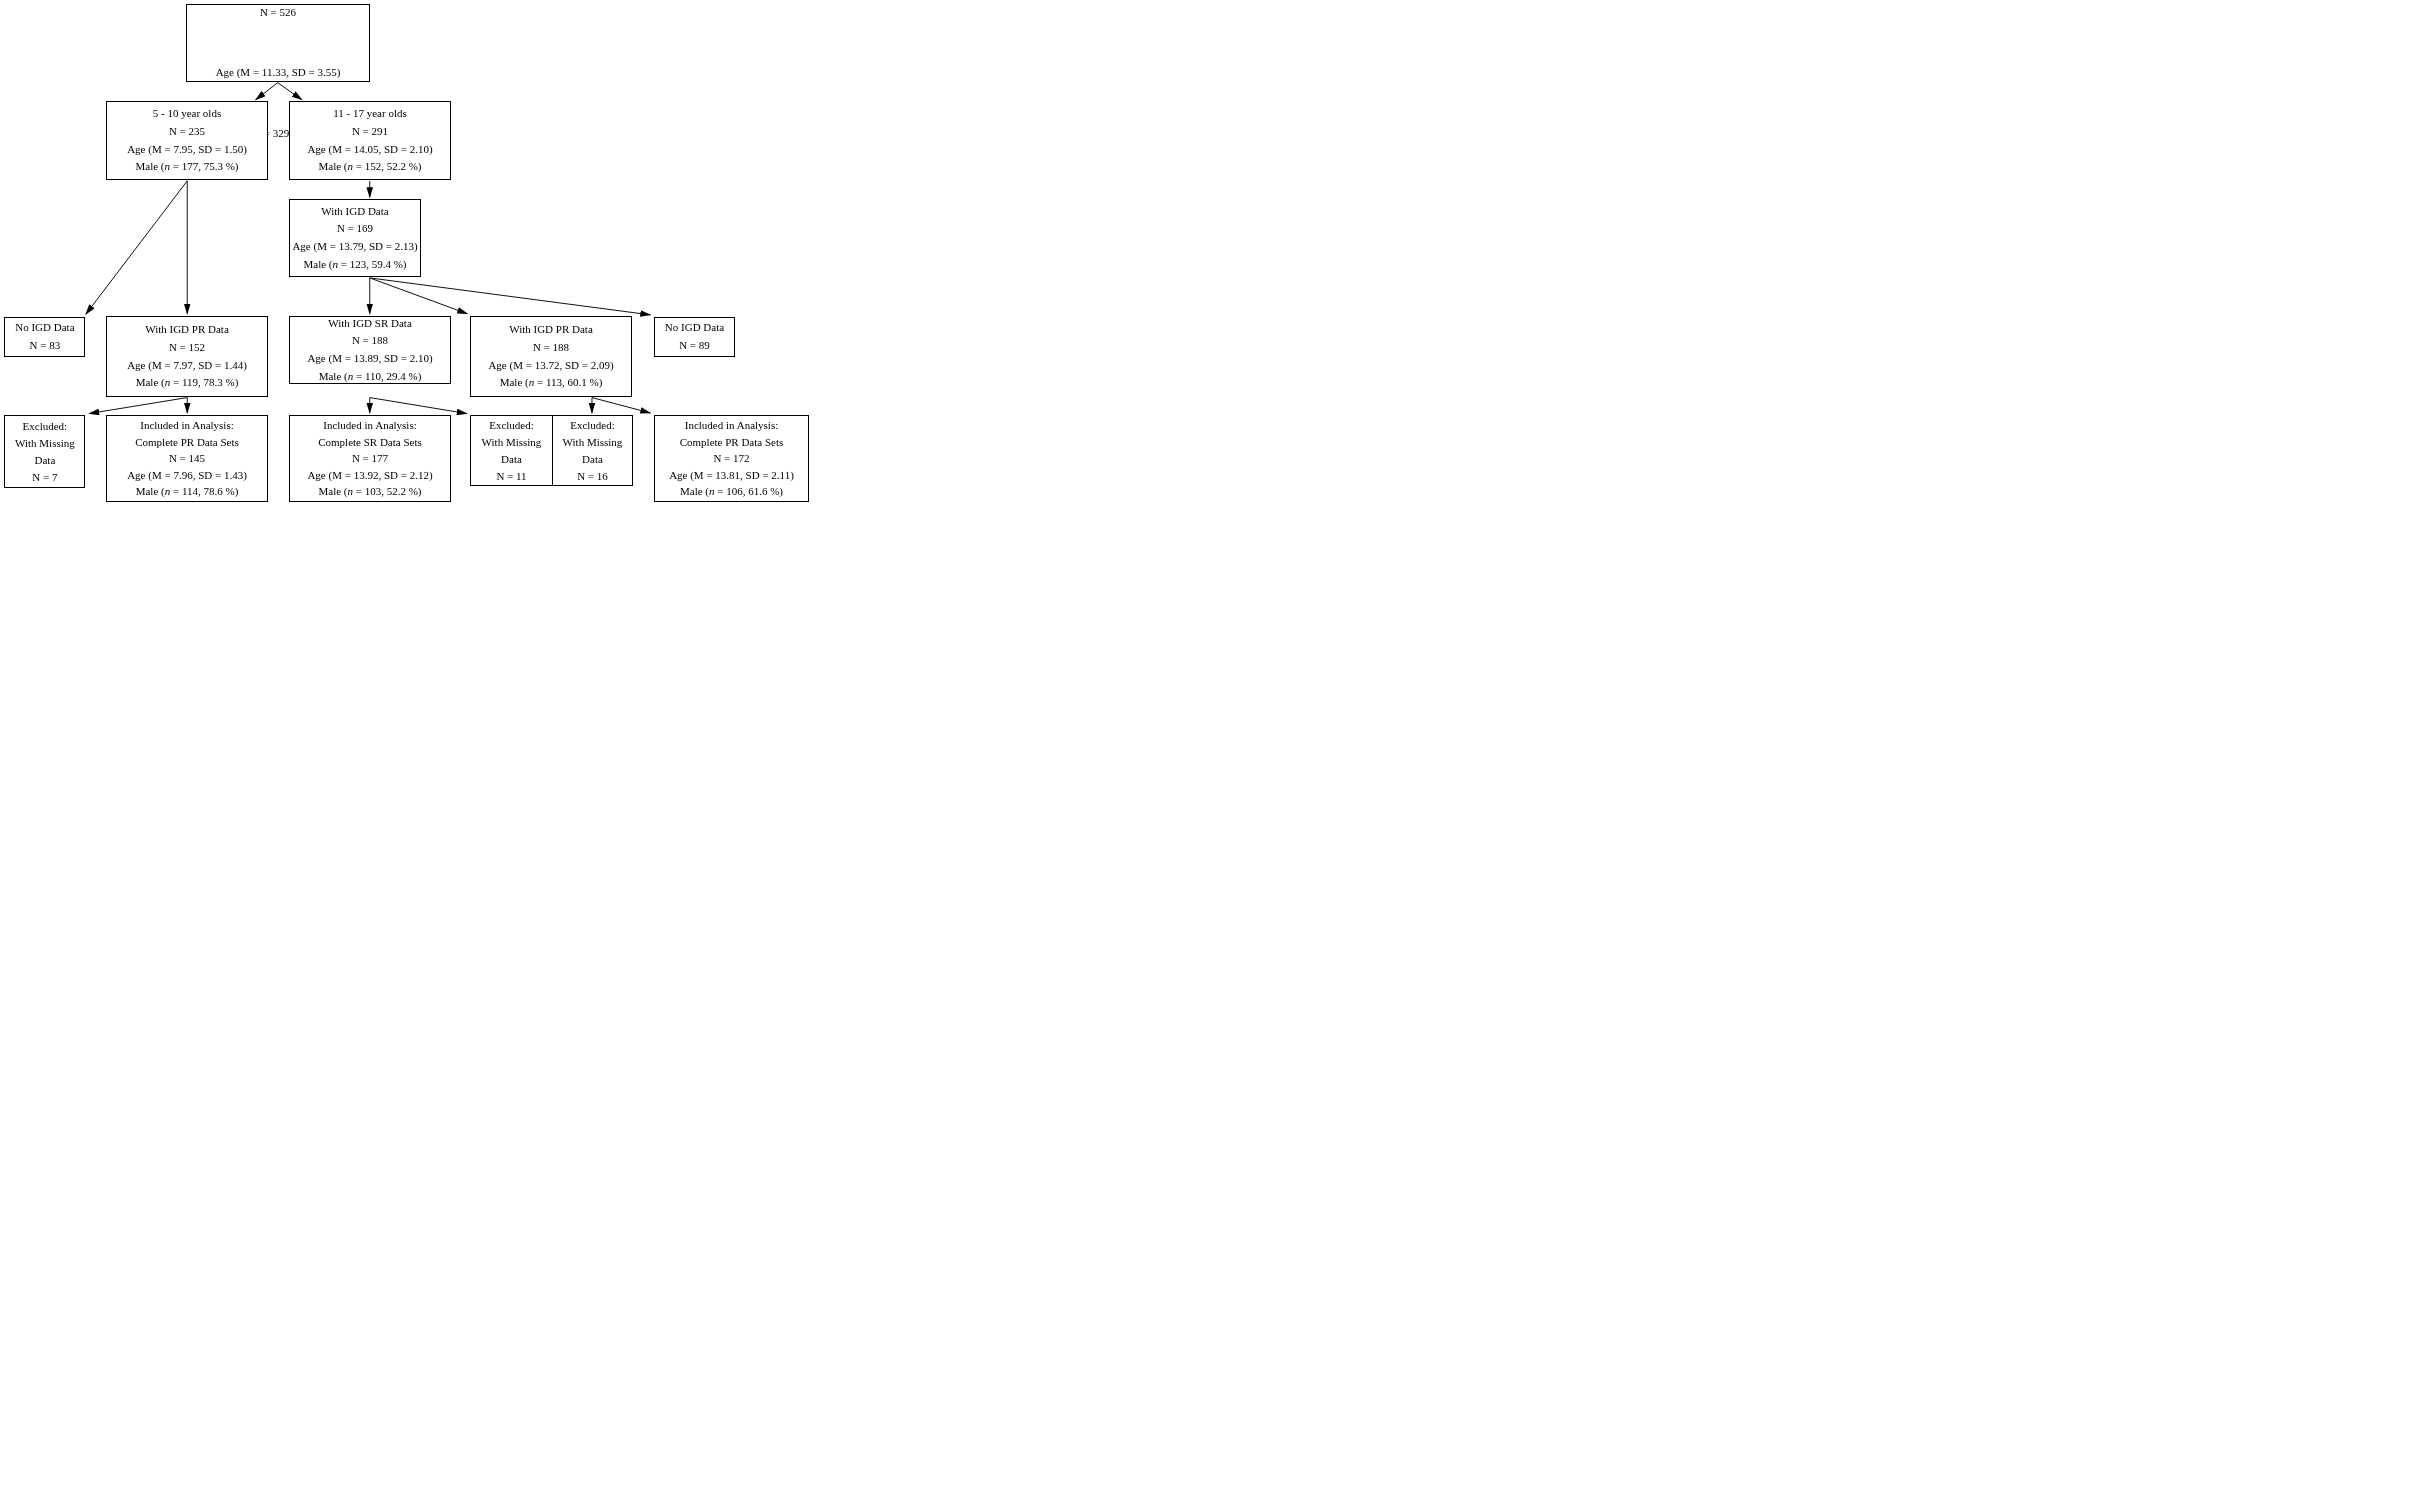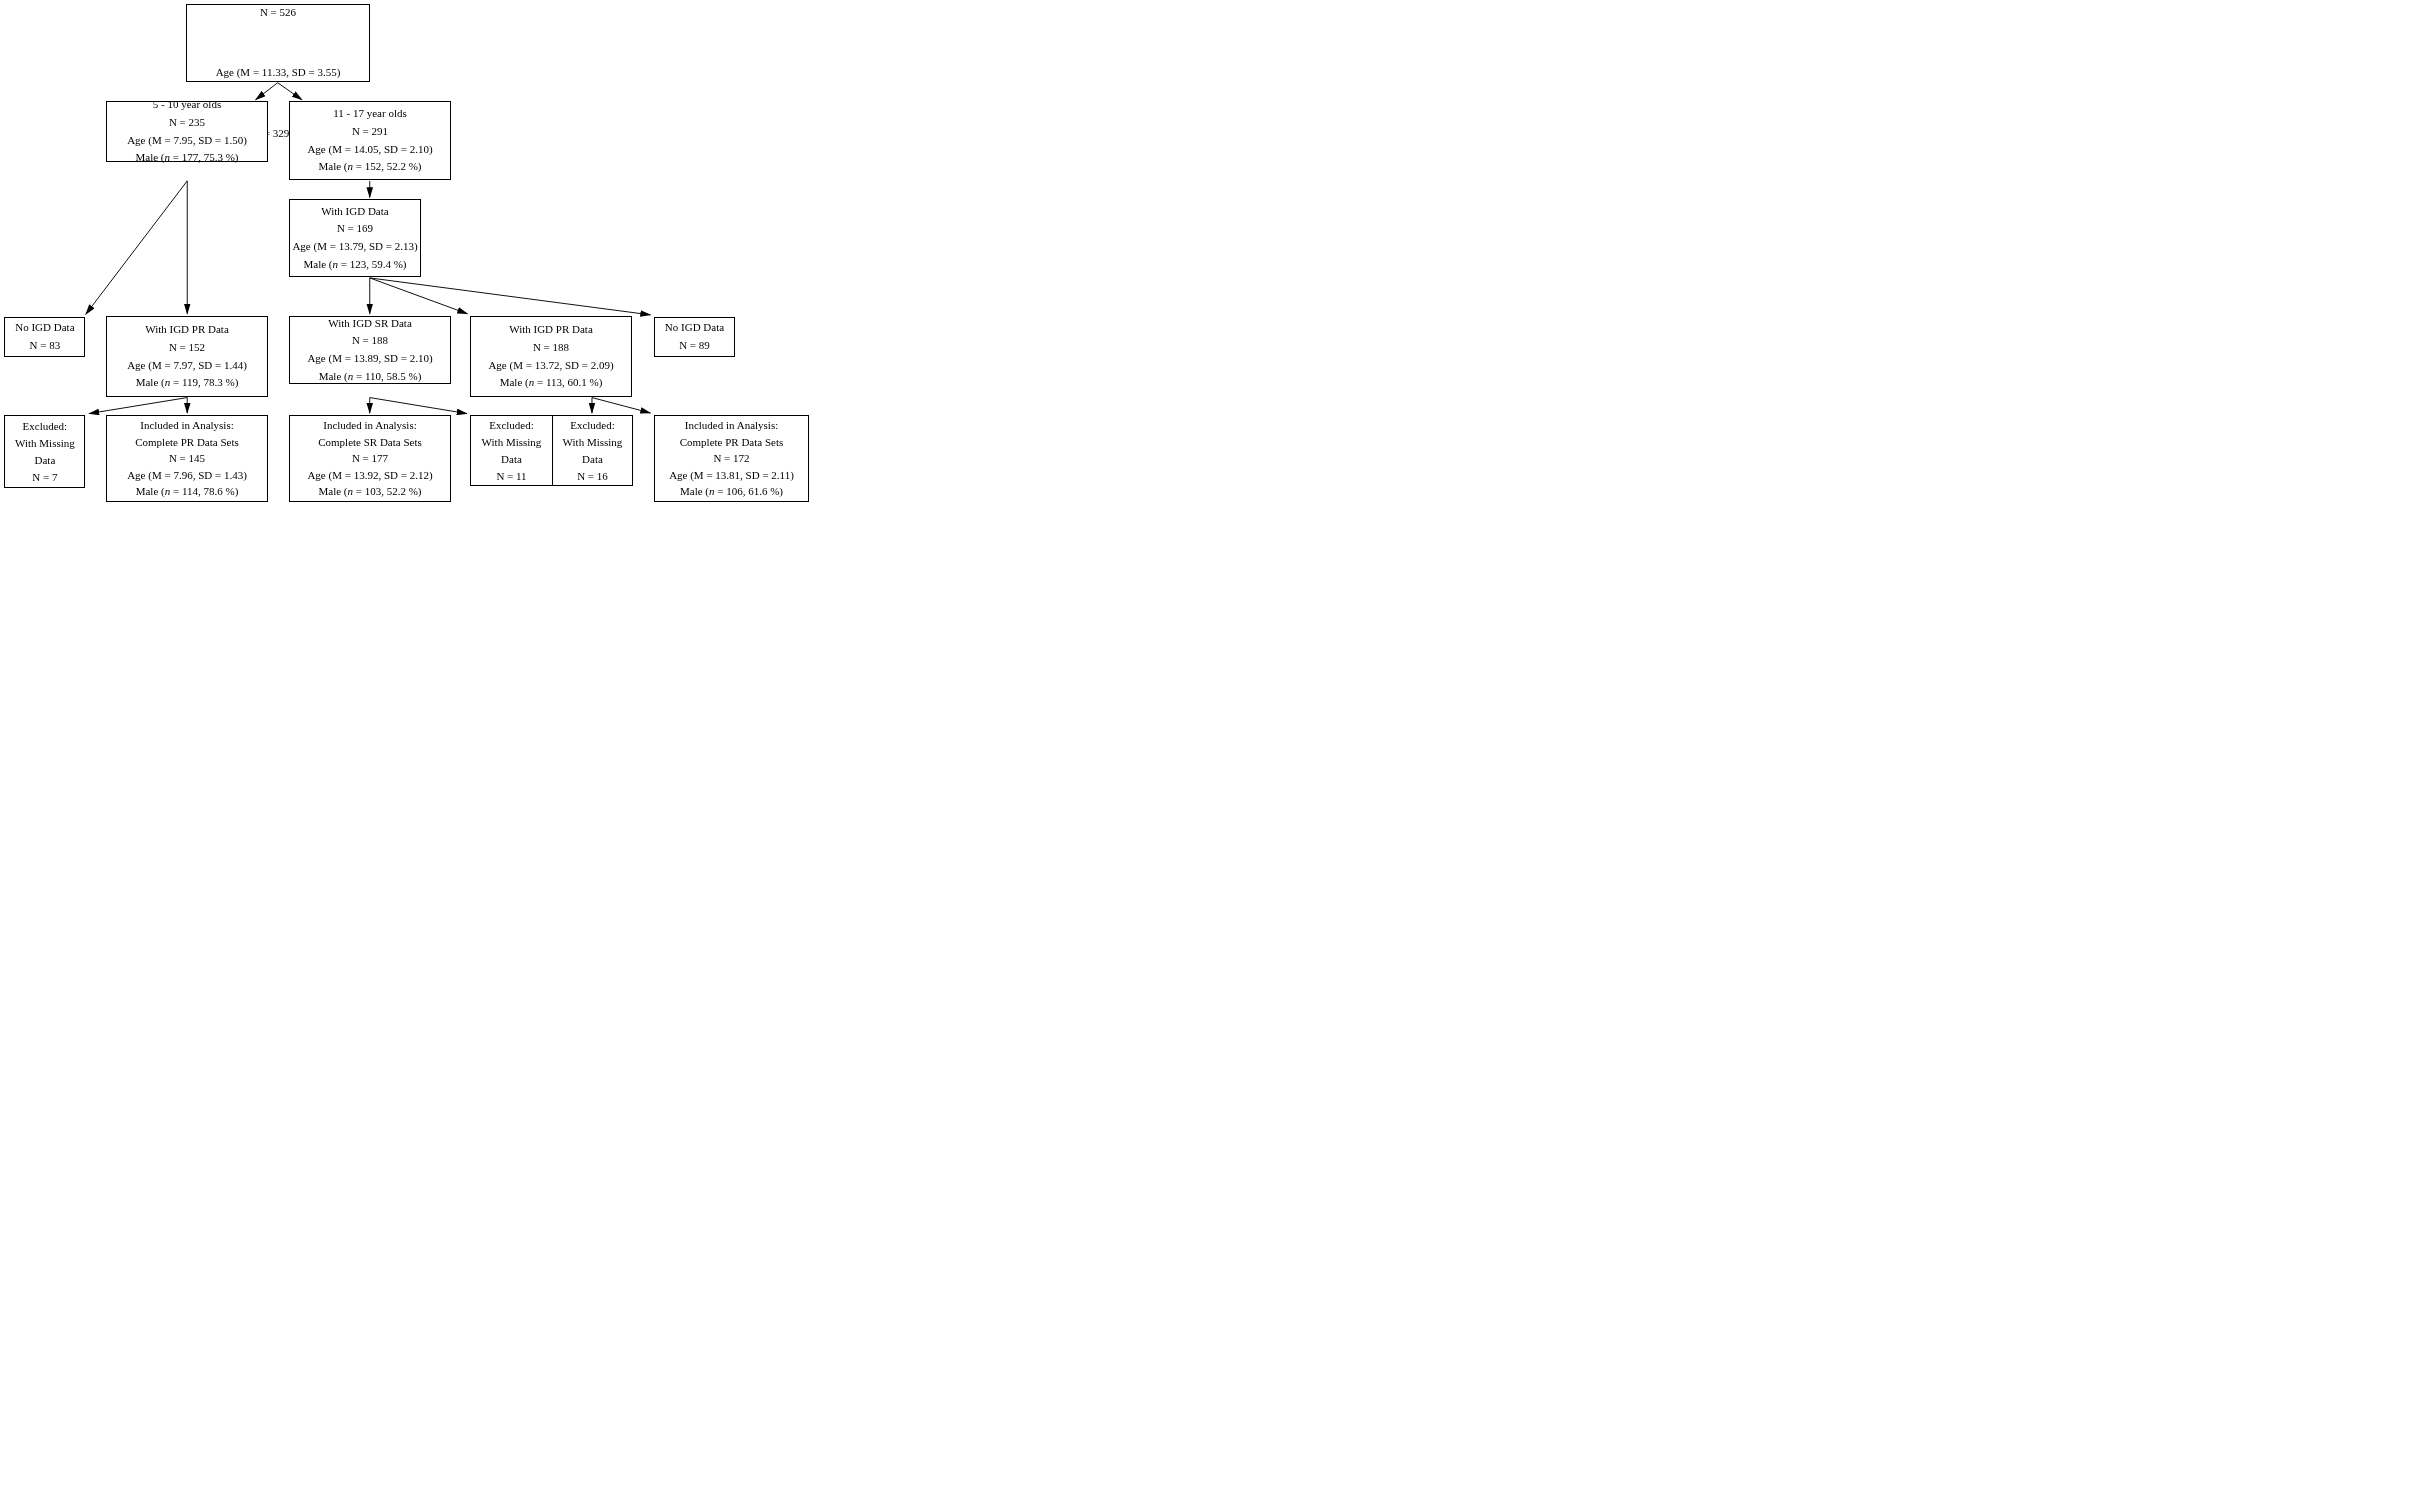--- a/index.html
+++ b/index.html
@@ -8,21 +8,21 @@
   svg.arrows{position:absolute;left:0;top:0;z-index:0;}
   svg.arrows line{stroke:#000;stroke-width:1.7;}
   .box{position:absolute;z-index:1;background:#fff;border:1.7px solid #000;box-sizing:border-box;
        display:flex;flex-direction:column;justify-content:center;align-items:center;
        text-align:center;font-size:11px;line-height:17.6px;white-space:nowrap;}
   .rows5{line-height:16.5px;}
   .rows4s{line-height:17px;text-align:center;}
   .nit{font-style:italic;}
   
   #b-full{left:186px;top:3.9px;width:184px;height:78px;gap:43px;}
-  #b-age510{left:106px;top:101px;width:162px;height:61px;}
+  #b-age510{left:106px;top:101px;width:162px;height:79px;}
   #b-age1117{left:289px;top:101px;width:162px;height:79px;}
   #b-withigd{left:289px;top:199px;width:132px;height:78px;}
   #b-noigd-l{left:4.4px;top:317px;width:81px;height:40px;}
   #b-pr-l{left:106px;top:316px;width:162px;height:81px;}
   #b-sr{left:289px;top:316px;width:162px;height:68px;}
   #b-pr-r{left:470px;top:316px;width:162px;height:81px;}
   #b-noigd-r{left:654px;top:317px;width:81px;height:40px;}
   #b-excl-l{left:4.4px;top:415px;width:81px;height:73px;}
   #b-inc-pr-l{left:106px;top:415px;width:162px;height:87px;}
   #b-inc-sr{left:289px;top:415px;width:162px;height:87px;}
@@ -94,21 +94,21 @@
     <div>With IGD PR Data</div>
     <div>N = 152</div>
     <div>Age (M = 7.97, SD = 1.44)</div>
     <div><span>Male (</span><span class="nit">n</span><span> = 119, 78.3 %)</span></div>
   </div>
 
   <div class="box" id="b-sr">
     <div>With IGD SR Data</div>
     <div>N = 188</div>
     <div>Age (M = 13.89, SD = 2.10)</div>
-    <div><span>Male (</span><span class="nit">n</span><span> = 110, 58.5 %)</span></div>
+    <div><span>Male (</span><span class="nit">n</span><span> = 110, 29.4 %)</span></div>
   </div>
 
   <div class="box" id="b-pr-r">
     <div>With IGD PR Data</div>
     <div>N = 188</div>
     <div>Age (M = 13.72, SD = 2.09)</div>
     <div><span>Male (</span><span class="nit">n</span><span> = 113, 60.1 %)</span></div>
   </div>
 
   <div class="box" id="b-noigd-r">

